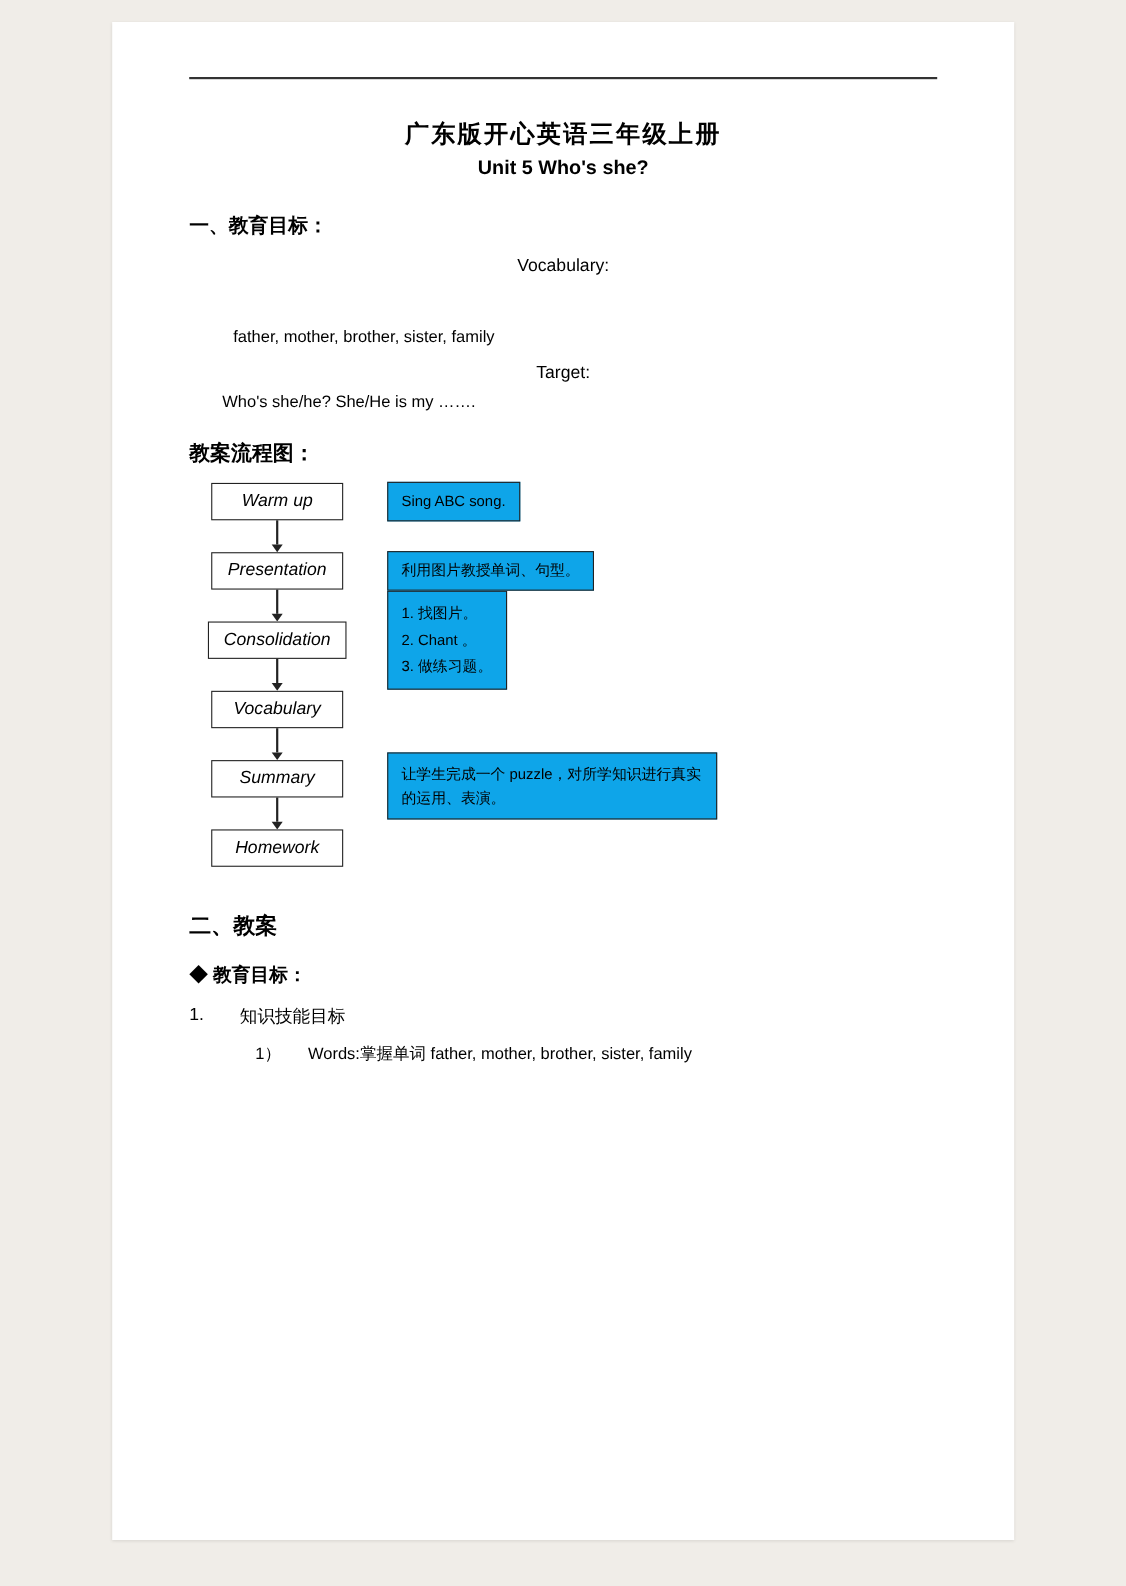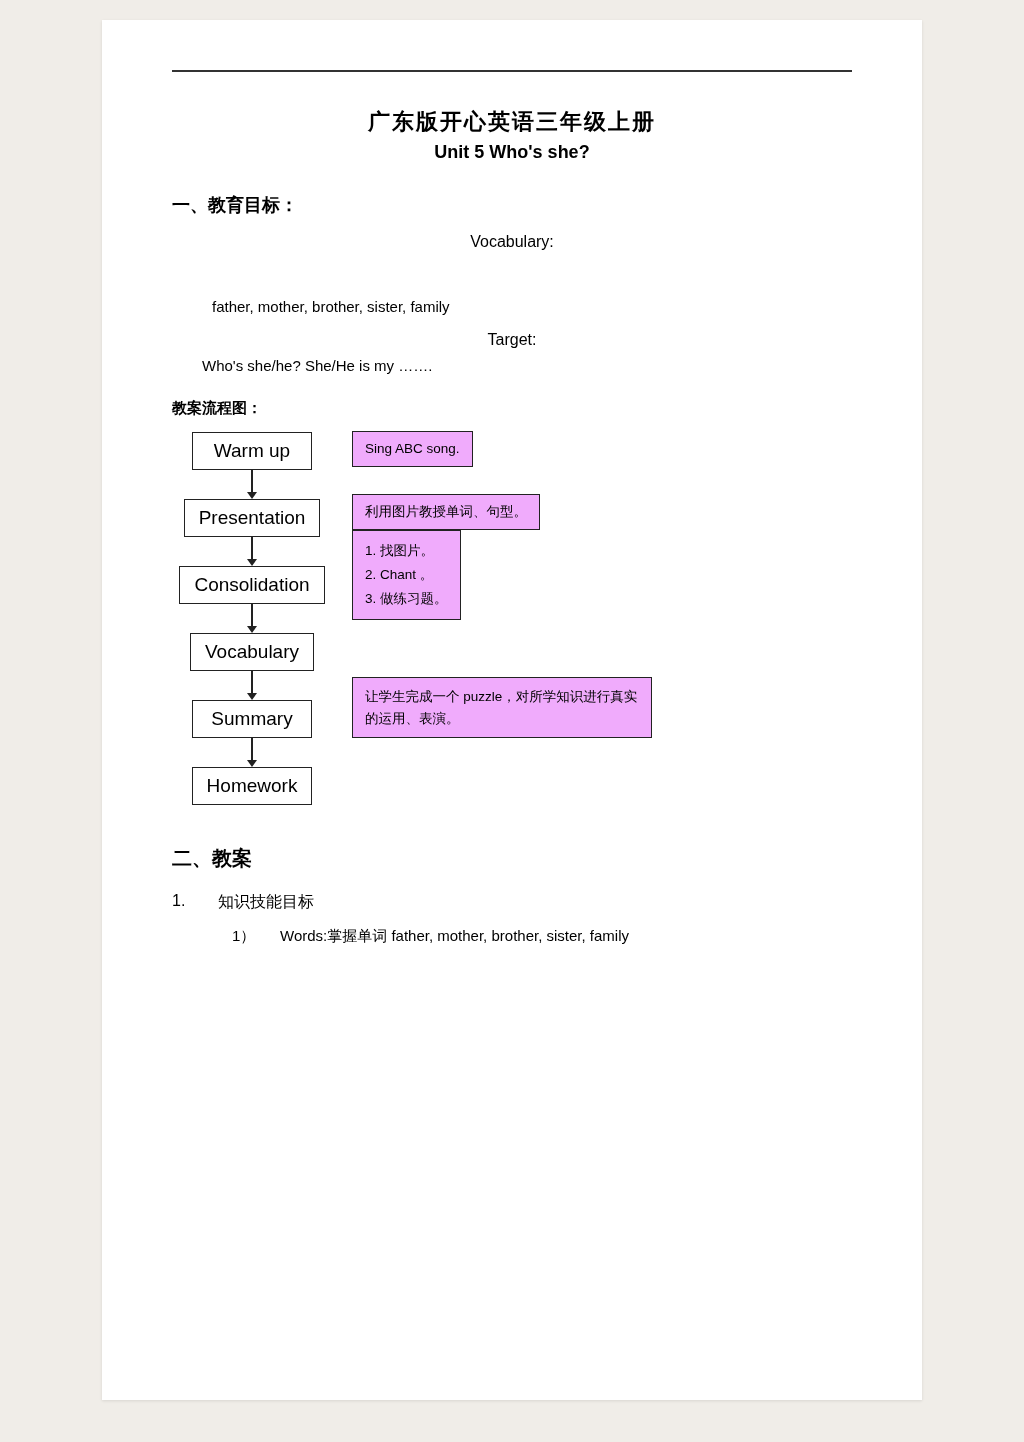--- a/index.html
+++ b/index.html
@@ -71,21 +71,21 @@
     }
 
     .target-sentence {
       font-size: 15px;
       margin-left: 30px;
       margin-bottom: 25px;
       font-family: Arial, serif;
     }
 
     .flowchart-label {
-      font-size: 15px;
+      font-size: 19px;
       font-weight: bold;
       margin-bottom: 14px;
       font-family: "SimHei", "黑体", sans-serif;
     }
 
     
     .section2-heading {
       font-size: 20px;
       font-weight: bold;
       margin-bottom: 20px;
@@ -146,24 +146,25 @@
       flex: 1;
       display: flex;
       flex-direction: column;
     }
 
     .fc-node {
       border: 1.5px solid #222;
       padding: 7px 14px;
       min-width: 120px;
       text-align: center;
-      font-size: 19px;
+      font-size: 16px;
       font-family: Arial, serif;
       background: #fff;
       white-space: nowrap;
+      font-style: italic;
     }
 
     .fc-arrow-down {
       display: flex;
       flex-direction: column;
       align-items: center;
       margin: 0;
     }
 
     .fc-arrow-line {
@@ -178,21 +179,21 @@
       border-left: 5px solid transparent;
       border-right: 5px solid transparent;
       border-top: 7px solid #222;
     }
 
     .fc-right-box {
       border: 1.5px solid #222;
       padding: 8px 12px;
       font-size: 13.5px;
       font-family: Arial, "SimSun", serif;
-      background: #f0abfc;
+      background: #0ea5e9;
     }
 
   </style>
 </head>
 <body>
 
 <div class="page">
 
   <div class="top-line"></div>
 
@@ -278,20 +279,21 @@
         <div class="fc-right-box" style="line-height:1.6; max-width: 300px;">
           让学生完成一个 puzzle，对所学知识进行真实的运用、表演。
         </div>
       </div>
 
     </div>
   </div>
 
   <div class="section2-heading">二、教案</div>
 
+  <div class="diamond-heading">◆  教育目标：</div>
 
   <div class="numbered-item">
     <span class="num">1.</span>
     <span>知识技能目标</span>
   </div>
 
   <div class="sub-item">
     <span class="subnum">1）</span>
     <span>Words:掌握单词 father, mother, brother, sister, family</span>
   </div>

